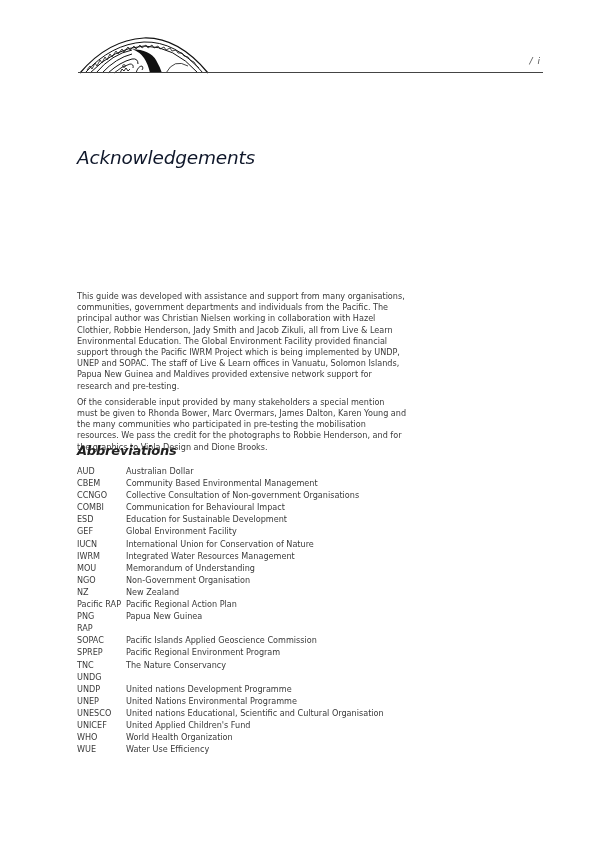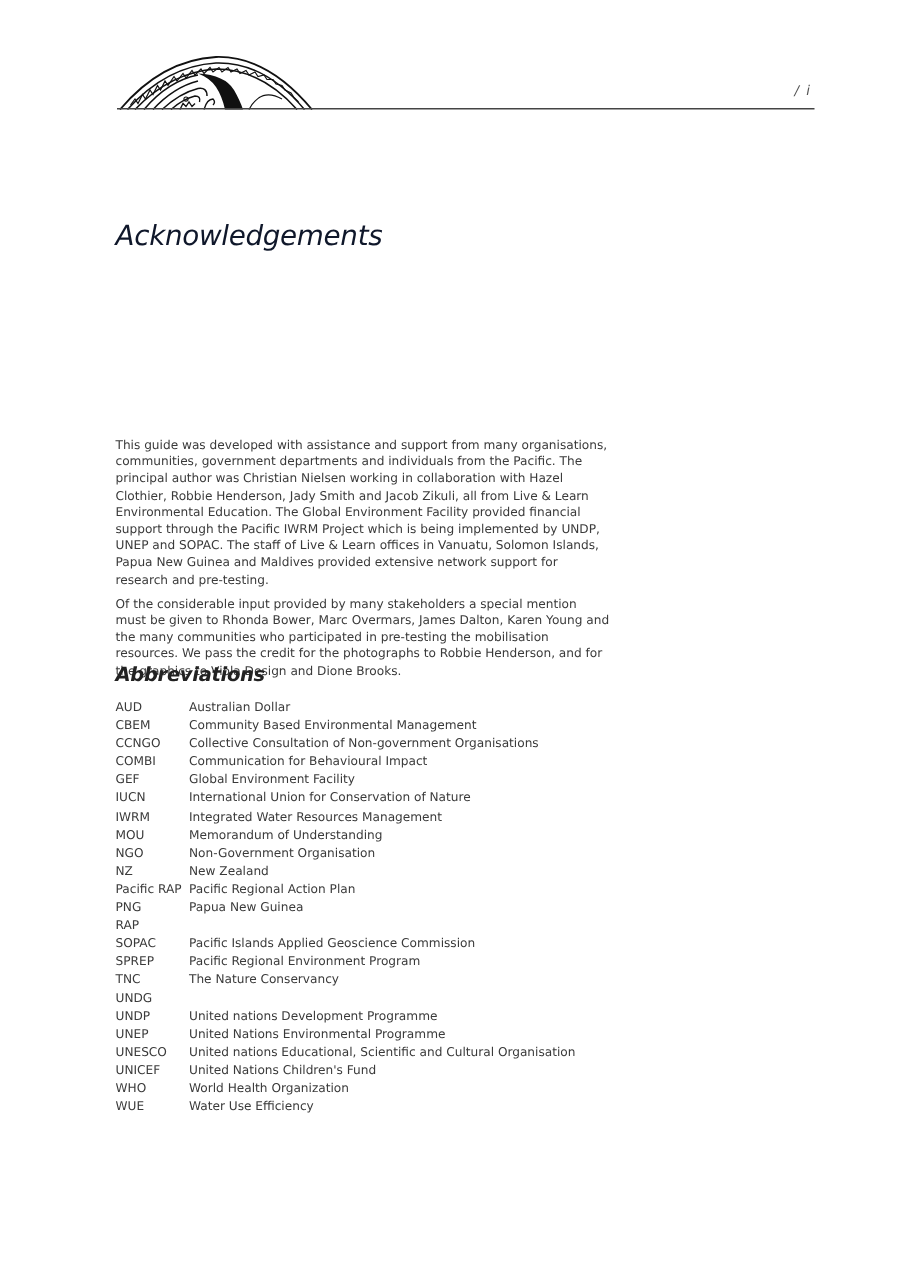--- a/index.html
+++ b/index.html
@@ -151,20 +151,24 @@
     </div>
   <div class="abbr-row">
       <span class="abbr-code">CCNGO</span>
       <span class="abbr-def">Collective Consultation of Non-government Organisations</span>
     </div>
   <div class="abbr-row">
       <span class="abbr-code">COMBI</span>
       <span class="abbr-def">Communication for Behavioural Impact</span>
     </div>
   <div class="abbr-row">
+      <span class="abbr-code">ESD</span>
+      <span class="abbr-def">Education for Sustainable Development</span>
+    </div>
+  <div class="abbr-row">
       <span class="abbr-code">GEF</span>
       <span class="abbr-def">Global Environment Facility</span>
     </div>
   <div class="abbr-row">
       <span class="abbr-code">IUCN</span>
       <span class="abbr-def">International Union for Conservation of Nature</span>
     </div>
   <div class="abbr-row">
       <span class="abbr-code">IWRM</span>
       <span class="abbr-def">Integrated Water Resources Management</span>
@@ -214,21 +218,21 @@
   <div class="abbr-row">
       <span class="abbr-code">UNEP</span>
       <span class="abbr-def">United Nations Environmental Programme</span>
     </div>
   <div class="abbr-row">
       <span class="abbr-code">UNESCO</span>
       <span class="abbr-def">United nations Educational, Scientific and Cultural Organisation</span>
     </div>
   <div class="abbr-row">
       <span class="abbr-code">UNICEF</span>
-      <span class="abbr-def">United Nations Children's Fund</span>
+      <span class="abbr-def">United Applied Children's Fund</span>
     </div>
   <div class="abbr-row">
       <span class="abbr-code">WHO</span>
       <span class="abbr-def">World Health Organization</span>
     </div>
   <div class="abbr-row">
       <span class="abbr-code">WUE</span>
       <span class="abbr-def">Water Use Efficiency</span>
     </div>
 </div>

